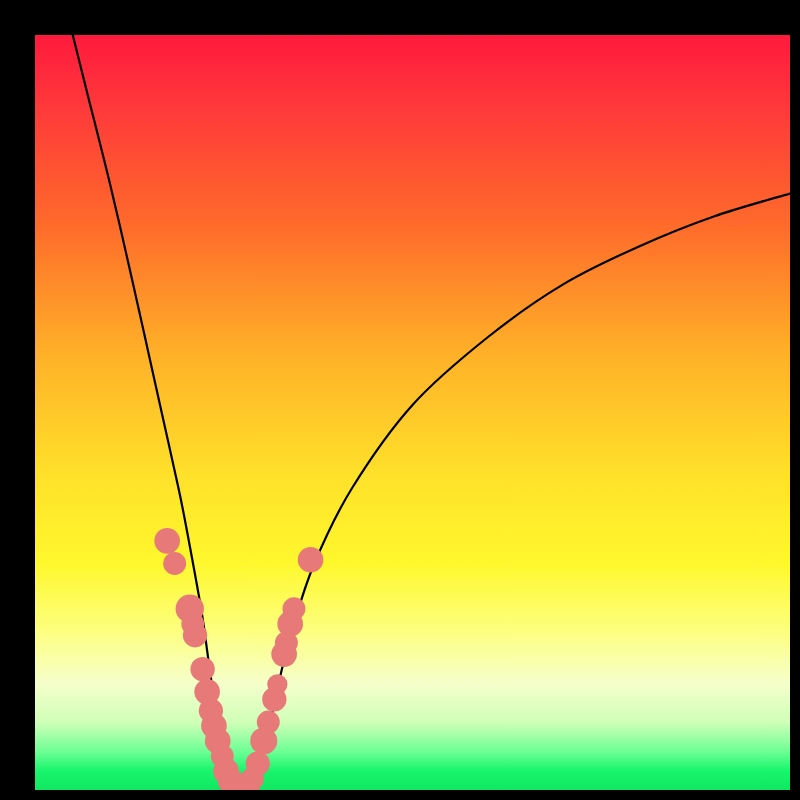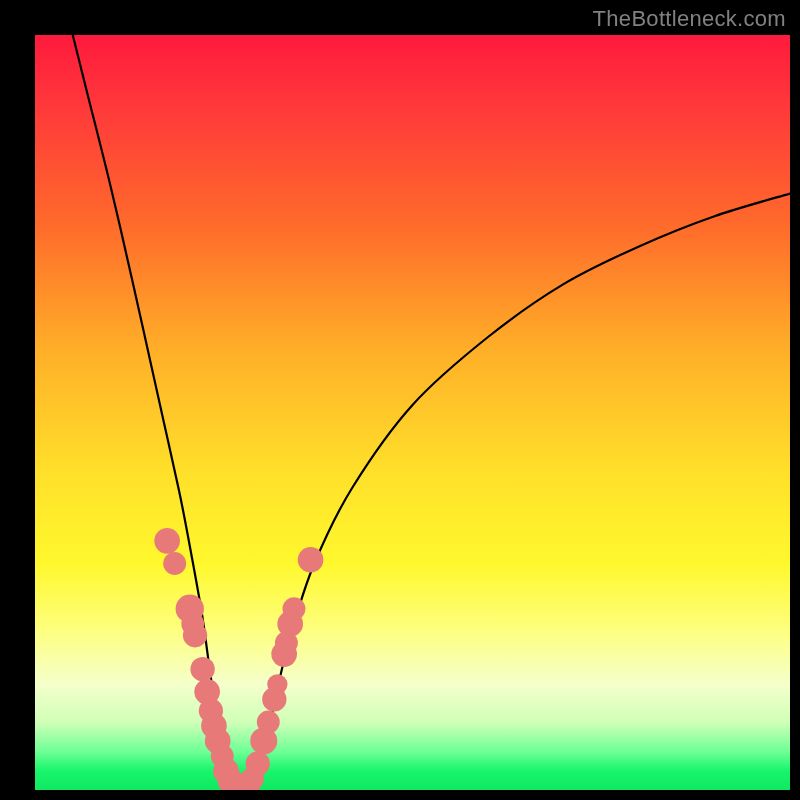--- a/index.html
+++ b/index.html
@@ -65,21 +65,20 @@
     font-size: 22px;
     font-weight: 500;
     letter-spacing: 0.3px;
     user-select: none;
   }
 </style>
 </head>
 <body>
 
 <div class="frame">
-  <div class="watermark">TheBottleneck.com</div>
   <div class="plot-area">
     <svg class="svg-layer" viewBox="0 0 755 755" preserveAspectRatio="none">
       <path id="curve-path" class="curve" d="M 37.75 0.00 C 40.27 10.07, 46.56 35.23, 52.85 60.40 C 59.14 85.57, 67.95 119.54, 75.50 151.00 C 83.05 182.46, 91.86 221.47, 98.15 249.15 C 104.44 276.83, 108.22 294.45, 113.25 317.10 C 118.28 339.75, 123.32 362.40, 128.35 385.05 C 133.38 407.70, 139.67 435.38, 143.45 453.00 C 147.22 470.62, 147.22 470.62, 151.00 490.75 C 154.78 510.88, 162.32 551.15, 166.10 573.80 C 169.88 596.45, 171.13 609.03, 173.65 626.65 C 176.17 644.27, 178.68 663.14, 181.20 679.50 C 183.72 695.86, 186.23 713.47, 188.75 724.80 C 191.27 736.13, 193.78 742.42, 196.30 747.45 C 198.82 752.48, 201.33 753.74, 203.85 755.00 C 206.37 756.26, 208.88 756.26, 211.40 755.00 C 213.92 753.74, 216.43 752.48, 218.95 747.45 C 221.47 742.42, 223.98 733.61, 226.50 724.80 C 229.02 715.99, 231.53 705.92, 234.05 694.60 C 236.57 683.28, 237.82 673.21, 241.60 656.85 C 245.38 640.49, 250.41 617.84, 256.70 596.45 C 262.99 575.06, 269.28 552.41, 279.35 528.50 C 289.42 504.59, 300.74 479.43, 317.10 453.00 C 333.46 426.57, 354.85 395.12, 377.50 369.95 C 400.15 344.78, 427.83 322.13, 453.00 302.00 C 478.17 281.87, 503.33 264.25, 528.50 249.15 C 553.67 234.05, 578.83 222.72, 604.00 211.40 C 629.17 200.07, 654.33 190.01, 679.50 181.20 C 704.67 172.39, 742.42 162.32, 755.00 158.55"></path>
       <g id="dots-group">
           <circle cx="132.13" cy="505.85" r="12.83" class="dot"></circle>
           <circle cx="139.68" cy="528.50" r="11.47" class="dot"></circle>
           <circle cx="154.77" cy="573.80" r="14.19" class="dot"></circle>
           <circle cx="157.79" cy="588.90" r="11.47" class="dot"></circle>
           <circle cx="160.06" cy="600.23" r="12.15" class="dot"></circle>
           <circle cx="167.61" cy="634.20" r="12.15" class="dot"></circle>

